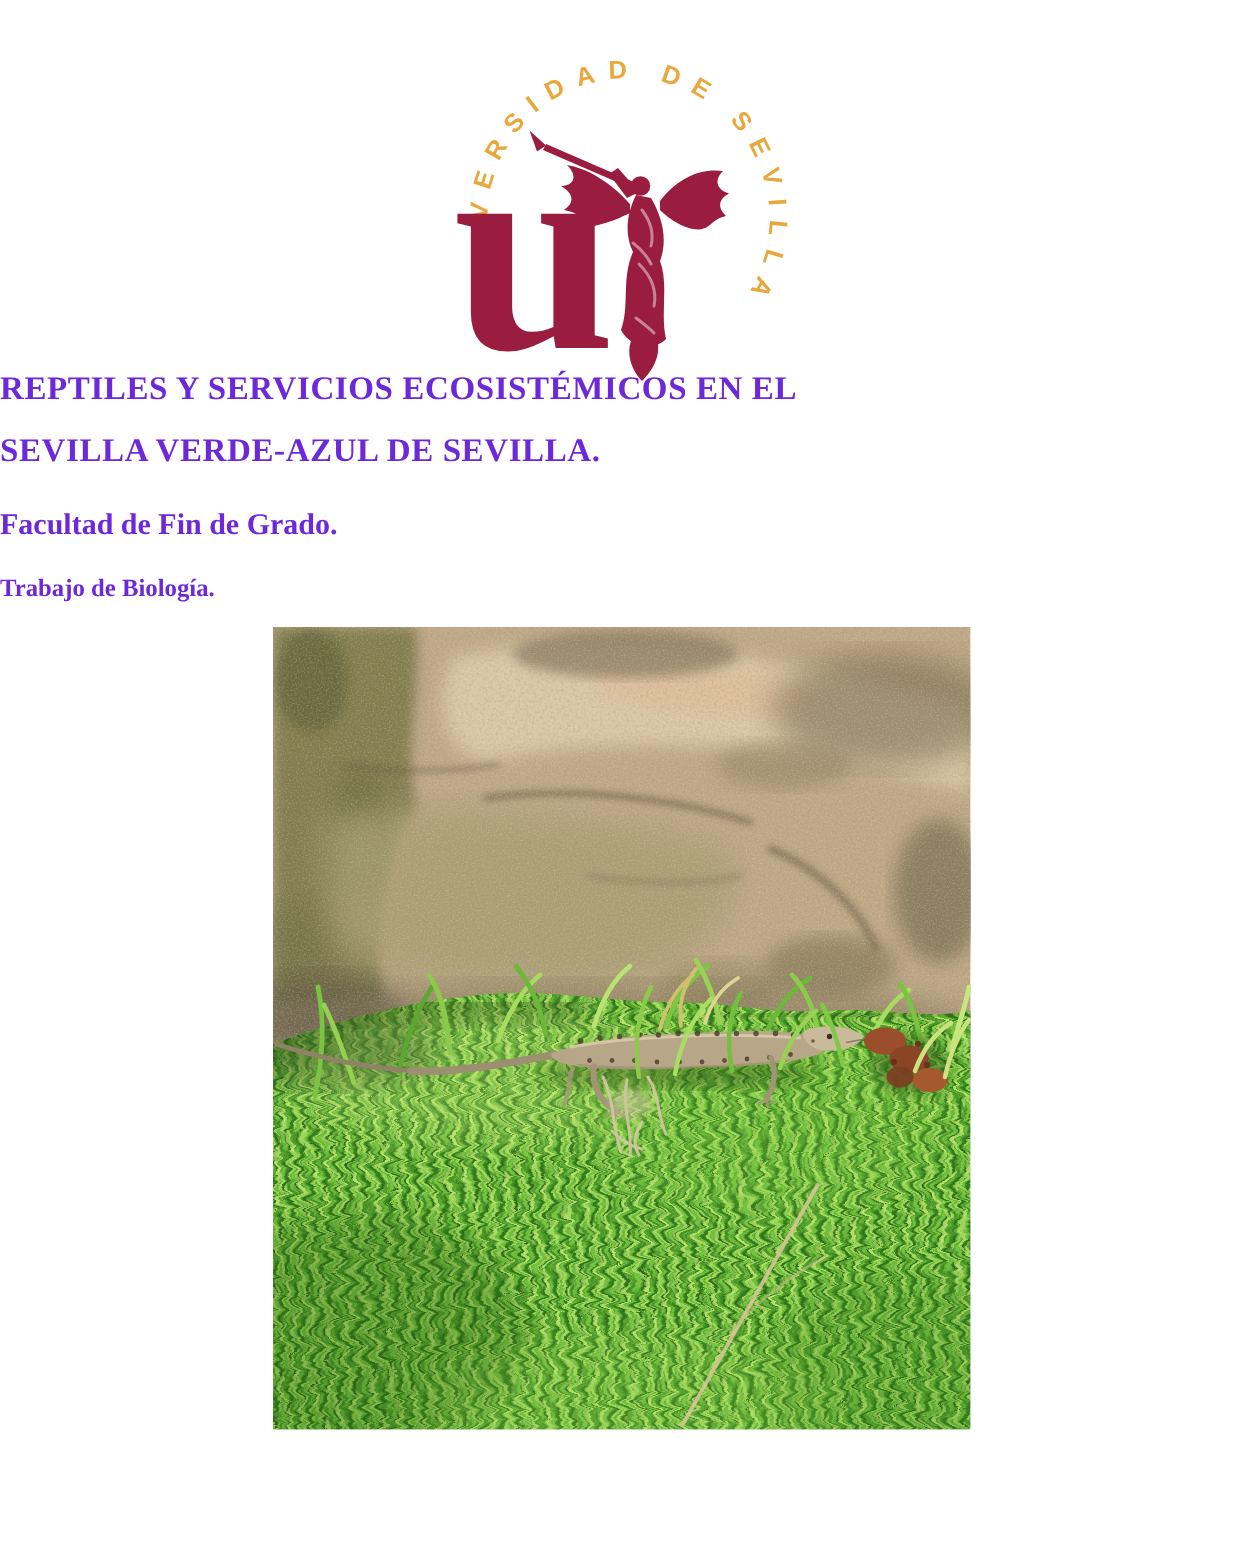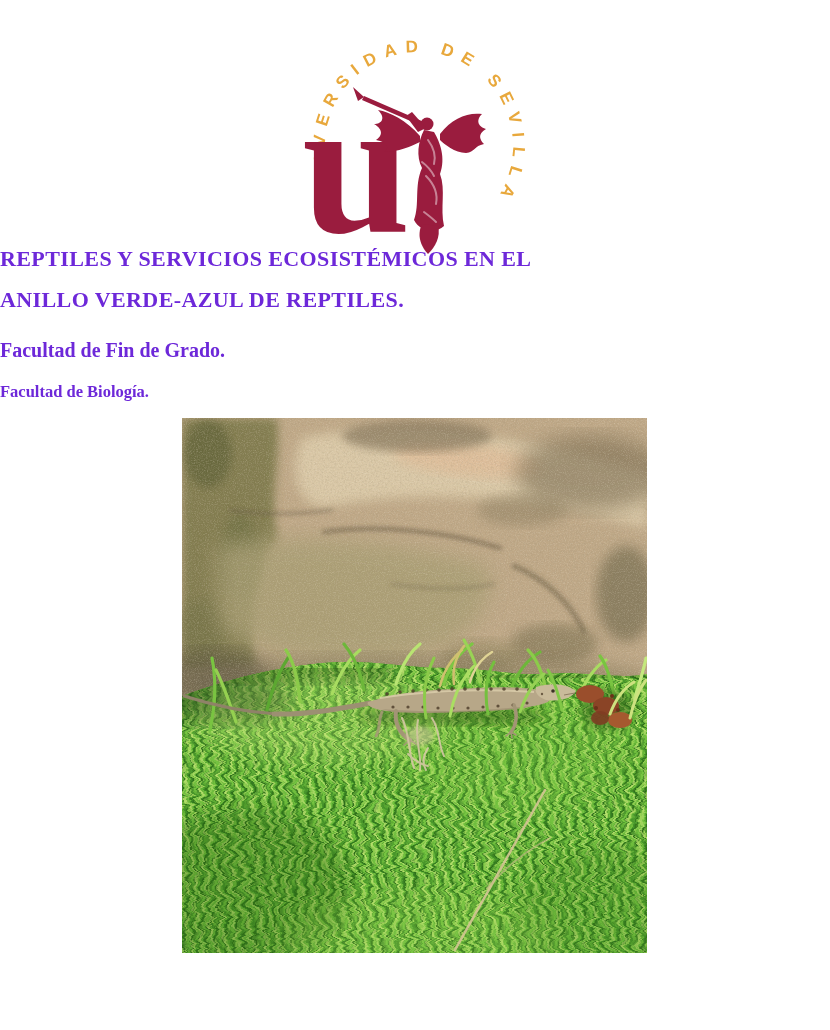--- a/index.html
+++ b/index.html
@@ -41,23 +41,23 @@
           <path d="M134,100 C140,108 142,116 140,124"></path>
           <path d="M132,136 C140,144 144,154 142,164"></path>
           <path d="M128,122 q8,6 12,14"></path>
           <path d="M130,172 q8,6 12,10"></path>
         </g>
       </g>
     </svg>
   </div>
 
   <h1 id="t1">REPTILES Y SERVICIOS ECOSISTÉMICOS EN EL</h1>
-  <h1 id="t2">ANILLO VERDE-AZUL DE REPTILES.</h1>
+  <h1 id="t2">SEVILLA VERDE-AZUL DE SEVILLA.</h1>
   <h2 id="sub">Facultad de Fin de Grado.</h2>
-  <h3 id="fac">Facultad de Biología.</h3>
+  <h3 id="fac">Trabajo de Biología.</h3>
 
   <figure class="photo">
     <svg width="465" height="535" viewBox="0 0 465 535">
       <defs>
         <clipPath id="pc">
             <rect x="0" y="0" width="465" height="535"></rect>
           </clipPath>
         <clipPath id="gc">
             <path d="M0,278 C50,260 92,250 132,246 C182,240 222,250 262,250 C302,250 332,258 362,256 C402,253 436,262 465,256 L465,535 L0,535 Z"></path>
           </clipPath>

